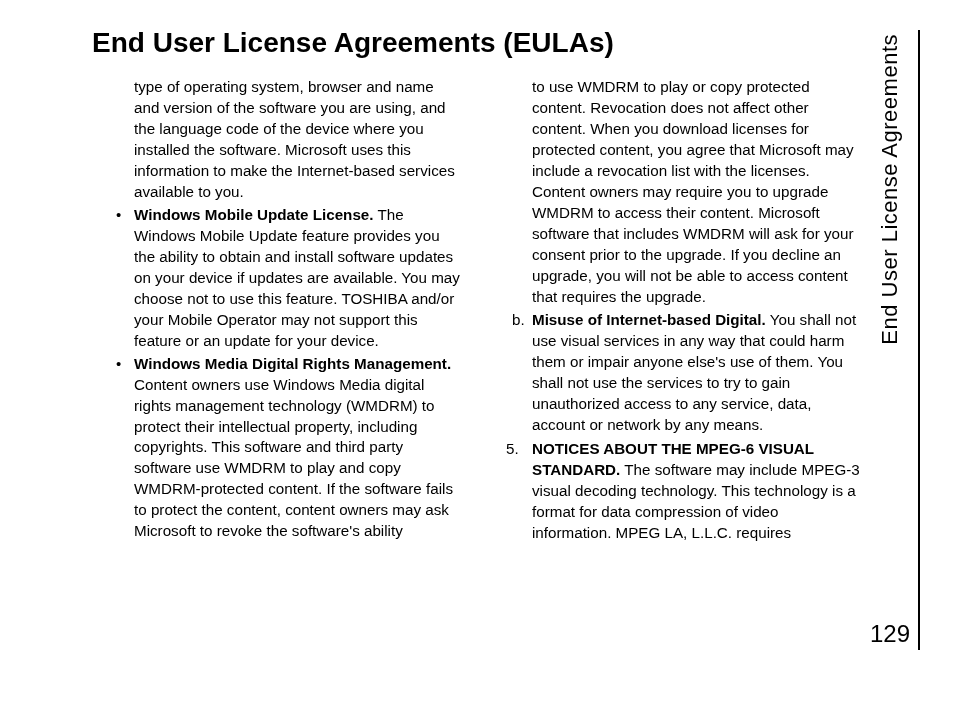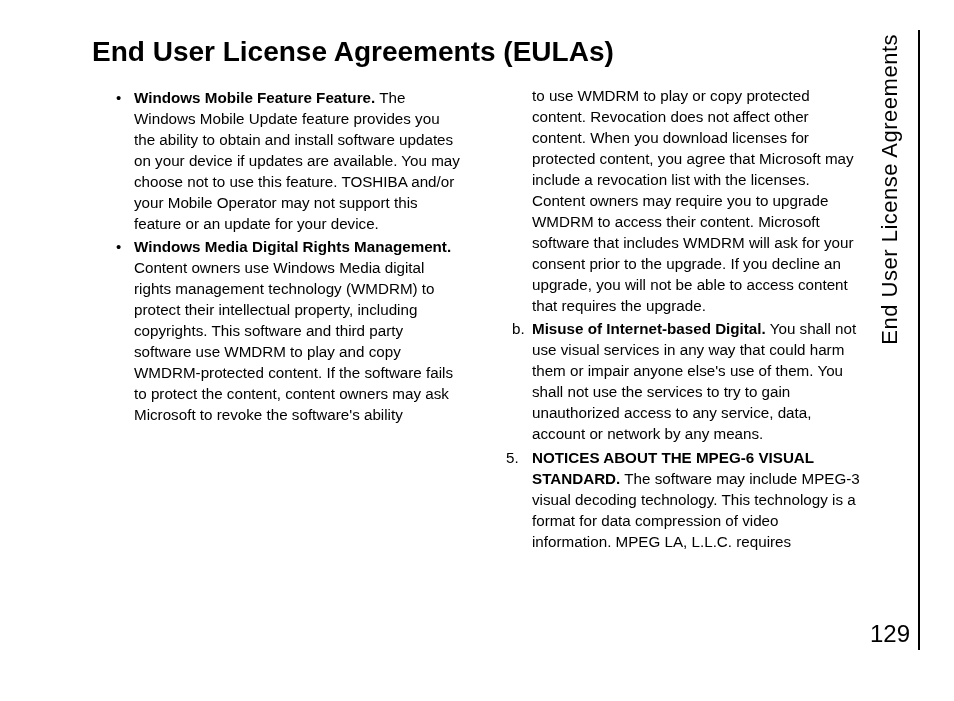--- a/index.html
+++ b/index.html
@@ -8,21 +8,21 @@
     height: 701px;
     background: #ffffff;
     font-family: Arial, Helvetica, sans-serif;
     color: #000;
     overflow: hidden;
   }
   .page {
     position: relative;
     width: 954px;
     height: 543px;
-    padding: 36px 0 0 92px;
+    padding: 27px 0 0 92px;
     border-radius: 10px;
   }
   .heading {
     font-size: 28px;
     font-weight: bold;
     margin-bottom: 18px;
   }
   .columns {
     display: flex;
     gap: 28px;
@@ -95,23 +95,24 @@
 </head>
 <body>
 
 <div class="page">
 
   <h1 class="heading">End User License Agreements (EULAs)</h1>
 
   <div class="columns">
 
     <div class="col">
+      <p class="indent1">type of operating system, browser and name and version of the software you are using, and the language code of the device where you installed the software. Microsoft uses this information to make the Internet-based services available to you.</p>
 
       <div class="bullet-item">
-        <span class="bold">Windows Mobile Feature Feature.</span><span> The Windows Mobile Update feature provides you the ability to obtain and install software updates on your device if updates are available. You may choose not to use this feature. TOSHIBA and/or your Mobile Operator may not support this feature or an update for your device.</span>
+        <span class="bold">Windows Mobile Update License.</span><span> The Windows Mobile Update feature provides you the ability to obtain and install software updates on your device if updates are available. You may choose not to use this feature. TOSHIBA and/or your Mobile Operator may not support this feature or an update for your device.</span>
       </div>
 
       <div class="bullet-item">
         <span class="bold">Windows Media Digital Rights Management.</span><span> Content owners use Windows Media digital rights management technology (WMDRM) to protect their intellectual property, including copyrights. This software and third party software use WMDRM to play and copy WMDRM-protected content. If the software fails to protect the content, content owners may ask Microsoft to revoke the software's ability</span>
       </div>
     </div>
 
     <div class="col">
       <p class="indent1">to use WMDRM to play or copy protected content. Revocation does not affect other content. When you download licenses for protected content, you agree that Microsoft may include a revocation list with the licenses. Content owners may require you to upgrade WMDRM to access their content. Microsoft software that includes WMDRM will ask for your consent prior to the upgrade. If you decline an upgrade, you will not be able to access content that requires the upgrade.</p>
 

